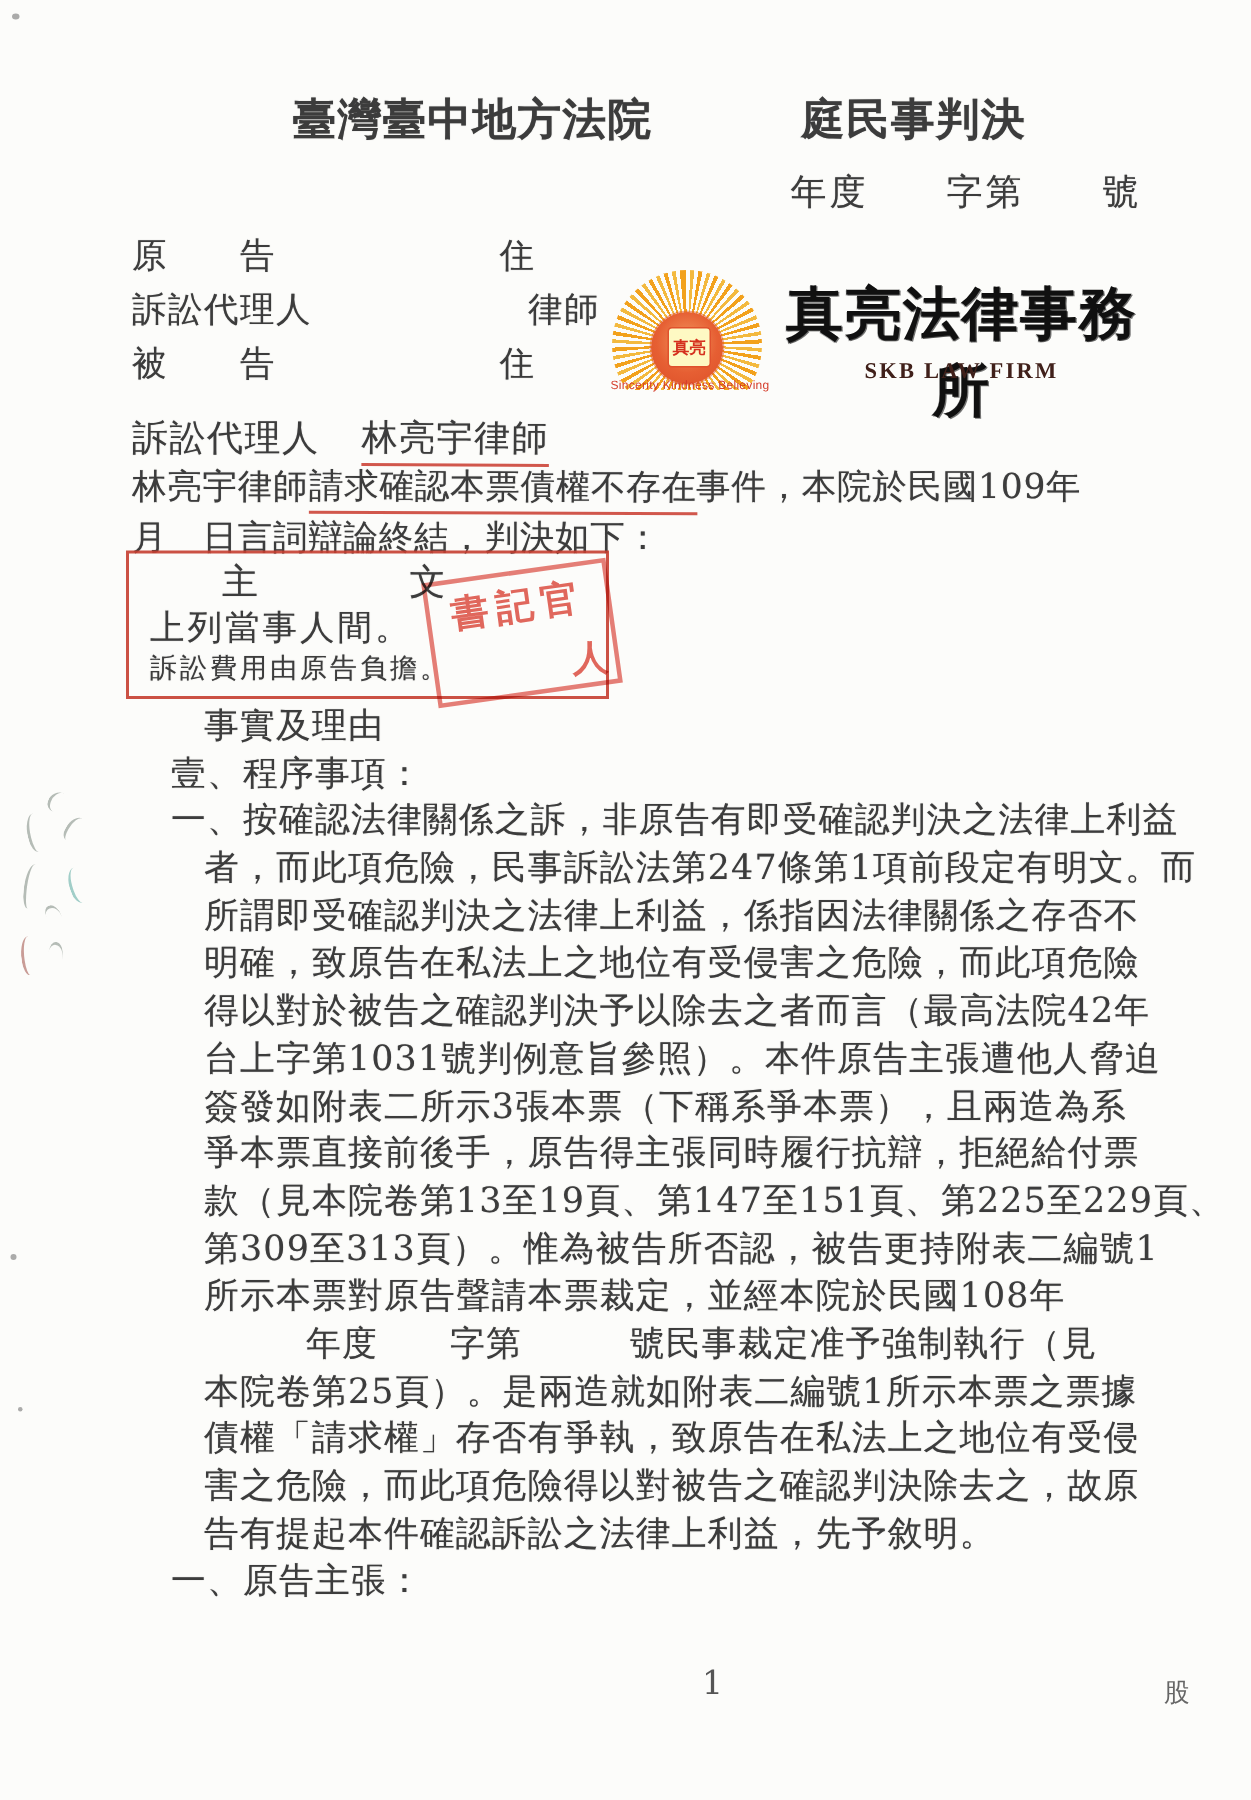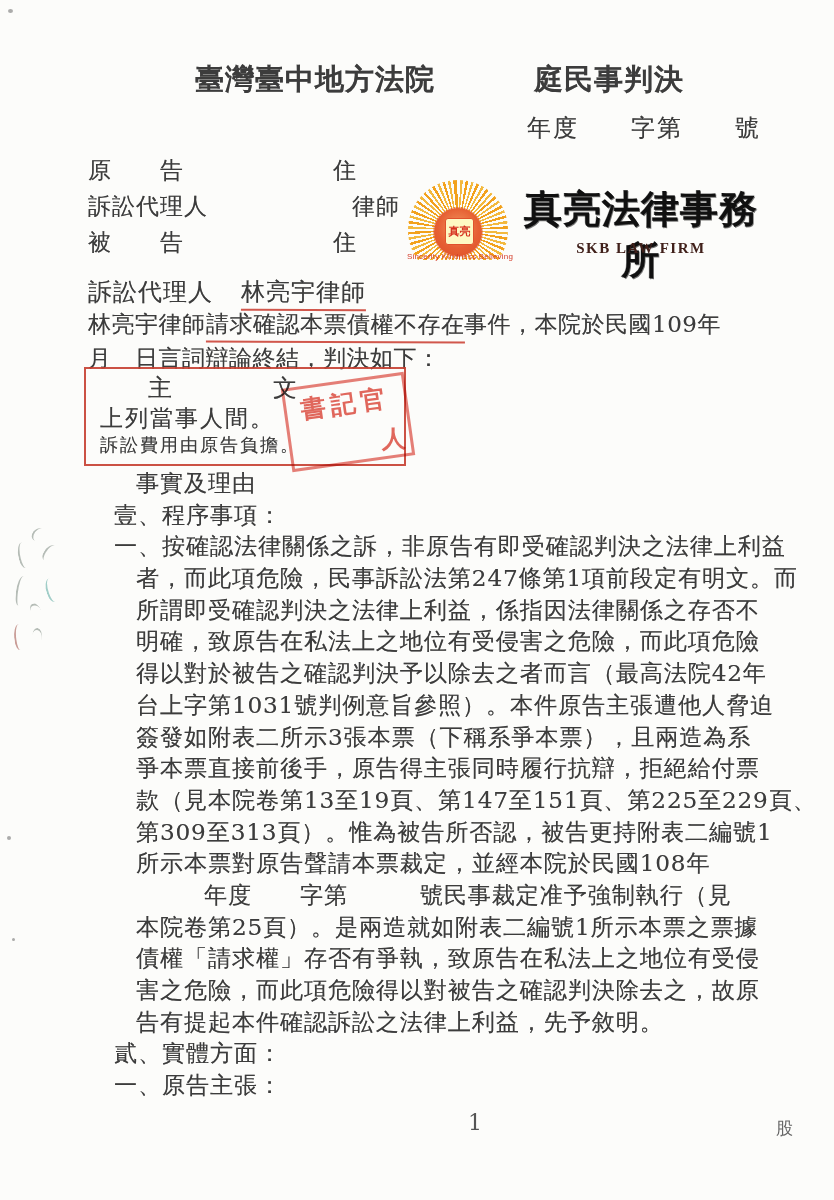--- a/index.html
+++ b/index.html
@@ -157,21 +157,20 @@
       <div class="bodyline ind1">簽發如附表二所示3張本票（下稱系爭本票），且兩造為系</div>
       <div class="bodyline ind1">爭本票直接前後手，原告得主張同時履行抗辯，拒絕給付票</div>
       <div class="bodyline ind1">款（見本院卷第13至19頁、第147至151頁、第225至229頁、</div>
       <div class="bodyline ind1">第309至313頁）。惟為被告所否認，被告更持附表二編號1</div>
       <div class="bodyline ind1">所示本票對原告聲請本票裁定，並經本院於民國108年</div>
       <div class="bodyline ind3">年度　　字第　　　號民事裁定准予強制執行（見</div>
       <div class="bodyline ind1">本院卷第25頁）。是兩造就如附表二編號1所示本票之票據</div>
       <div class="bodyline ind1">債權「請求權」存否有爭執，致原告在私法上之地位有受侵</div>
       <div class="bodyline ind1">害之危險，而此項危險得以對被告之確認判決除去之，故原</div>
       <div class="bodyline ind1">告有提起本件確認訴訟之法律上利益，先予敘明。</div>
-      <div class="bodyline ind0">貳、實體方面：</div>
       <div class="bodyline ind0">一、原告主張：</div>
     </div>
 
   <div class="scribbles">
     <i class="scr"></i>
       <i class="scr"></i>
       <i class="scr"></i>
       <i class="scr"></i>
     <i class="scr"></i>
       <i class="scr"></i>

